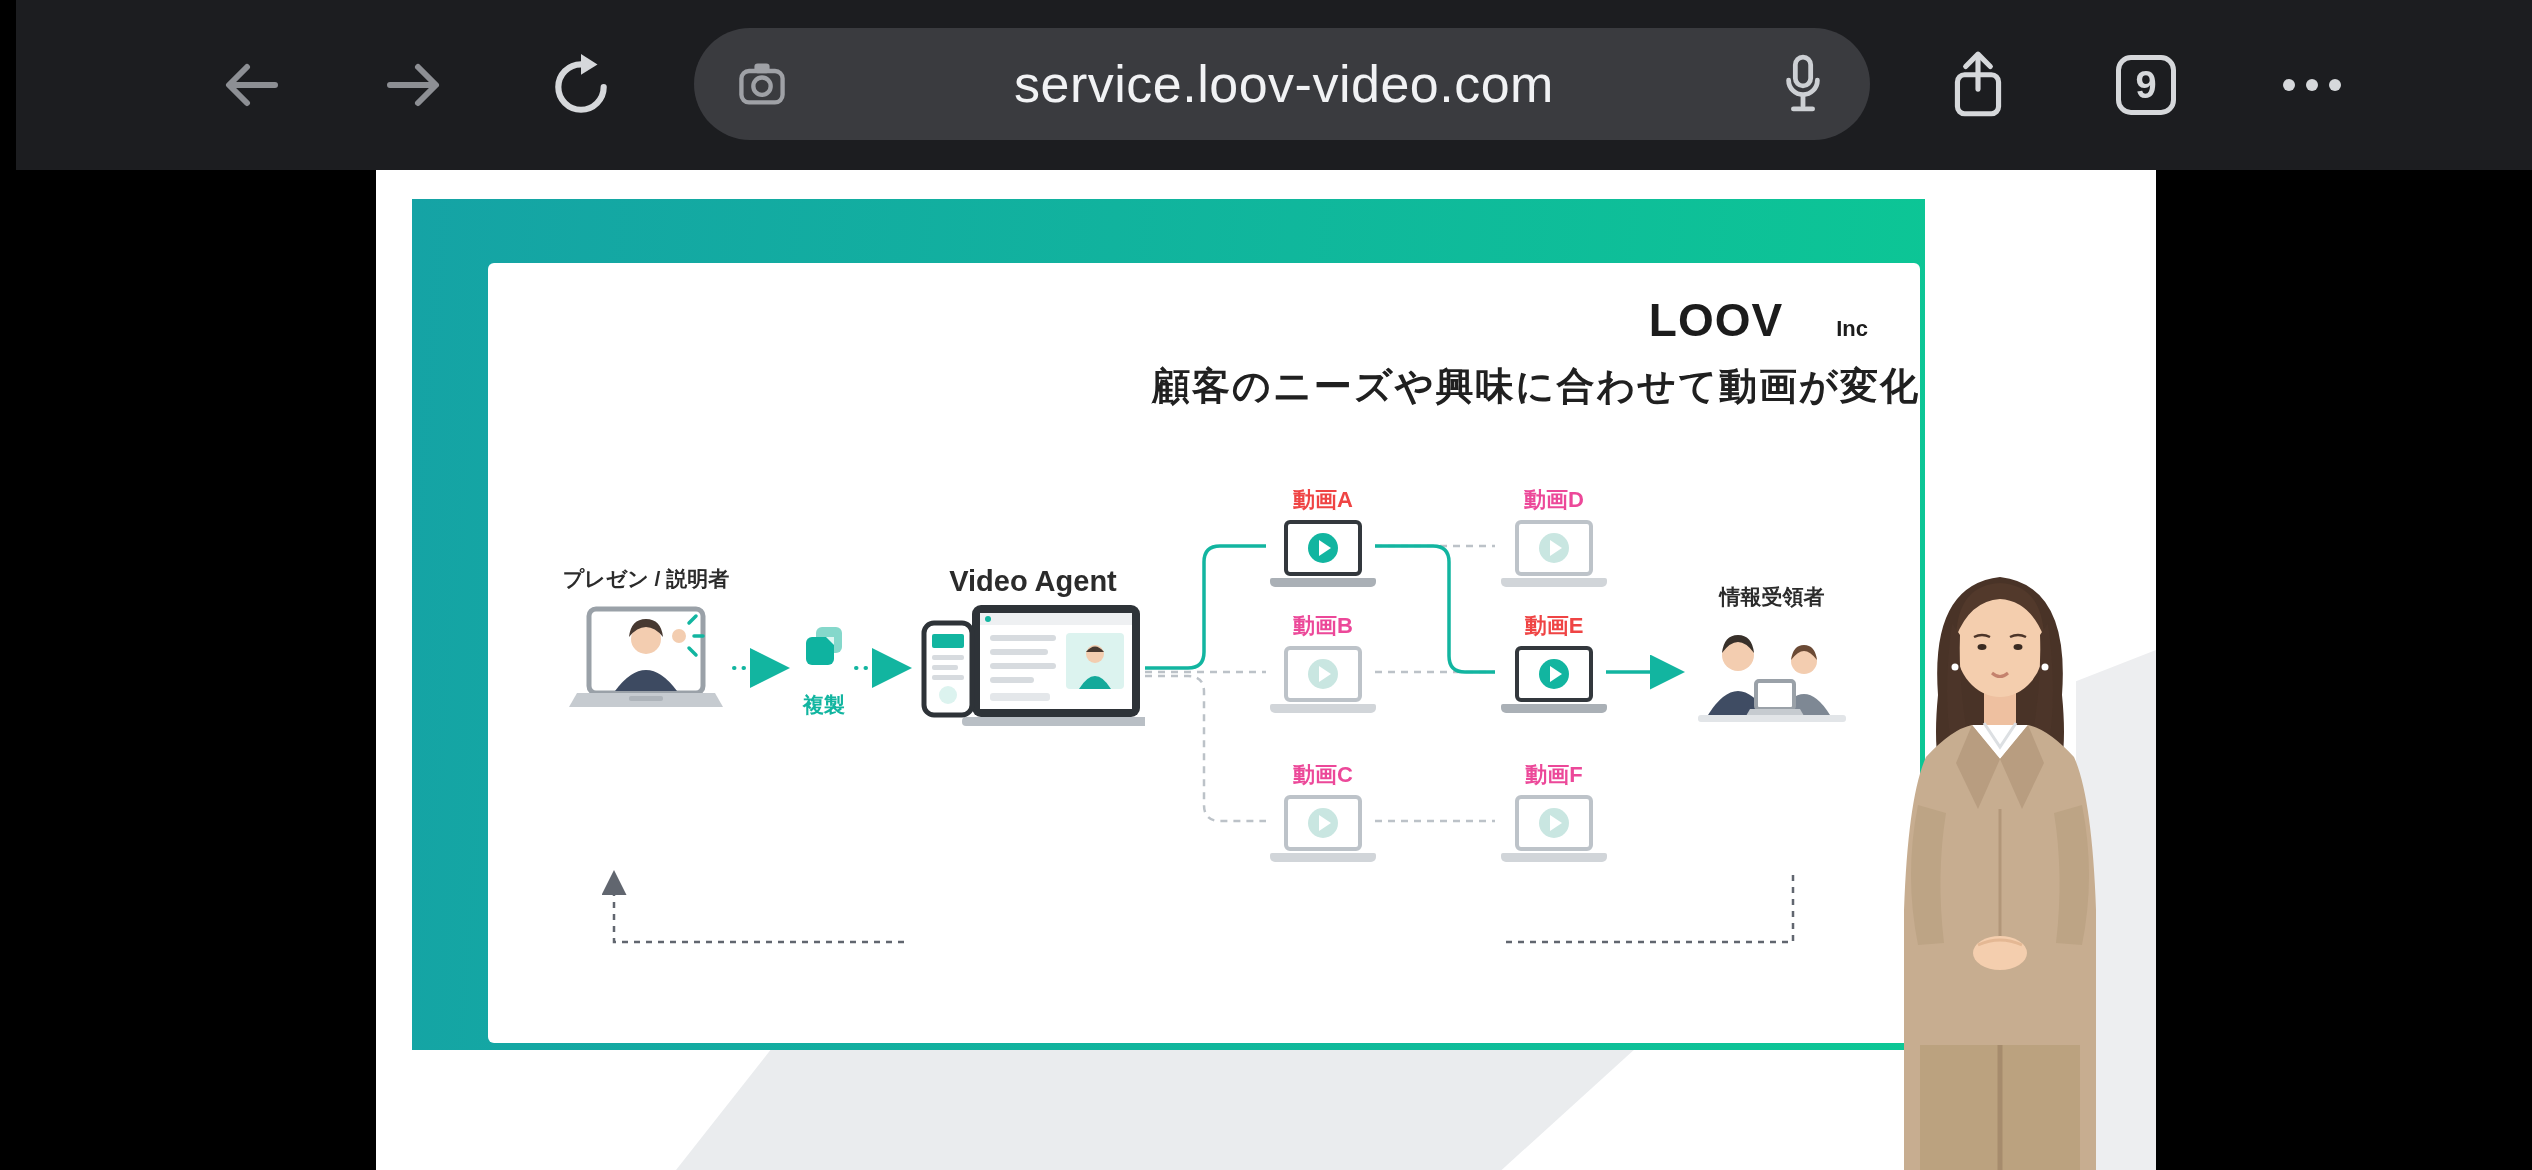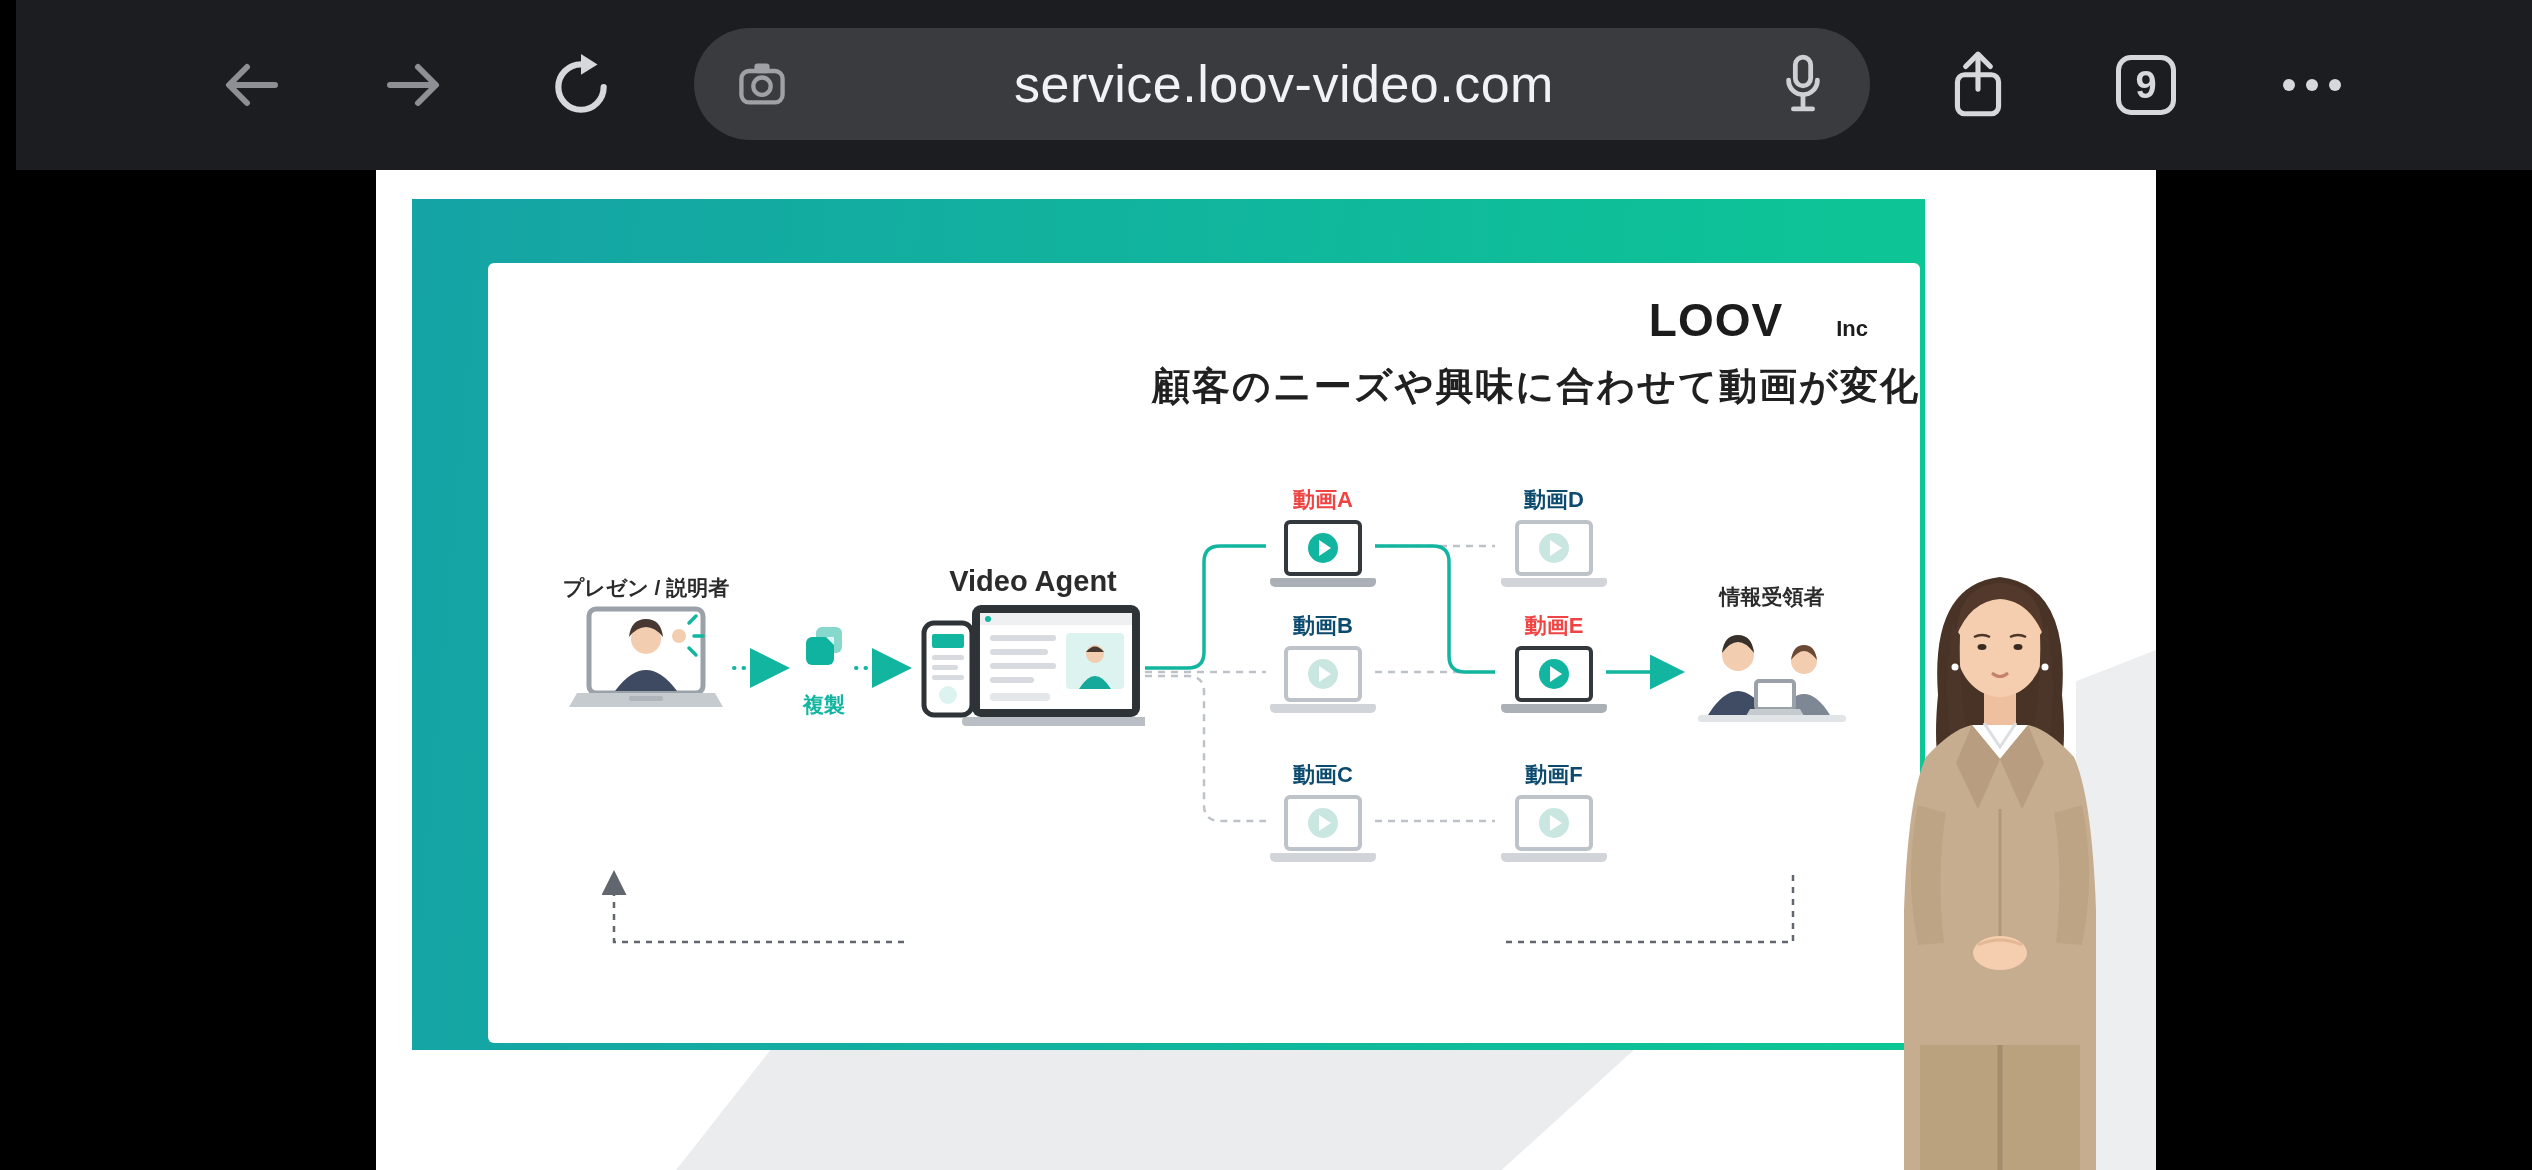--- a/index.html
+++ b/index.html
@@ -42,21 +42,21 @@
 
   .connectors { position:absolute; left:0; top:0; width:1432px; height:780px; z-index:1; }
   .ln { fill:none; }
   .ln.teal { stroke:var(--teal,#12b5a0); stroke-width:3.5; }
   .ln.gray-dash { stroke:#bcc2c8; stroke-width:2.5; stroke-dasharray:7 6; }
   .ln.dark-dash { stroke:#61666f; stroke-width:2.5; stroke-dasharray:6 6; }
   .ln.dotted { stroke:var(--teal,#12b5a0); stroke-width:4; stroke-dasharray:0.5 9; stroke-linecap:round; }
 
   
   .video-node { position:absolute; width:110px; text-align:center; z-index:2; }
-  .vn-label { font-size:22px; font-weight:700; color:#0c4a6e; margin-bottom:5px; white-space:nowrap; }
+  .vn-label { font-size:22px; font-weight:700; color:#ec4899; margin-bottom:5px; white-space:nowrap; }
   .vn-screen { width:78px; height:56px; border:4px solid #bdc3c9; border-radius:6px; background:#fff;
     margin:0 auto; display:flex; align-items:center; justify-content:center; }
   .vn-play { width:30px; height:30px; border-radius:50%; background:#c9e6e1; display:flex; align-items:center; justify-content:center; }
   .vn-play::after { content:""; display:block; margin-left:3px; border-left:12px solid #fff;
     border-top:8px solid transparent; border-bottom:8px solid transparent; }
   .vn-base { width:106px; height:9px; background:#d1d5d9; border-radius:2px 2px 5px 5px; margin:2px auto 0; }
   .video-node.active .vn-label { color:#ef4444; }
   .video-node.active .vn-screen { border-color:#33383d; }
   .video-node.active .vn-play { background:var(--teal,#12b5a0); }
   .video-node.active .vn-base { background:#aab0b6; }
@@ -164,21 +164,21 @@
         <path class="ln teal" d="M887 283 L945 283 Q961 283 961 299 L961 393 Q961 409 977 409 L1007 409"></path>
         <path class="ln teal" d="M1118 409 L1190 409" marker-end="url(#mTeal)"></path>
 
         <path class="ln dotted" d="M246 405 L294 405" marker-end="url(#mTeal)"></path>
         <path class="ln dotted" d="M368 405 L416 405" marker-end="url(#mTeal)"></path>
 
         <path class="ln dark-dash" d="M1305 612 L1305 679 L1014 679"></path>
         <path class="ln dark-dash" d="M416 679 L126 679 L126 612" marker-end="url(#mDark)"></path>
       </svg>
 
-      <div class="diagram-label" style="left:48px;top:302px;width:220px;margin-top:9px;">プレゼン / 説明者</div>
+      <div class="diagram-label" style="left:48px;top:302px;width:220px;">プレゼン / 説明者</div>
       <svg class="illus" style="left:75px;top:340px;" width="166" height="130" viewBox="0 0 166 130">
         <rect x="26" y="6" width="114" height="84" rx="7" fill="#fff" stroke="#9aa1a8" stroke-width="5"></rect>
         <path d="M52 88 Q83 46 114 88 Z" fill="#3d4a61"></path>
         <circle cx="83" cy="36" r="15" fill="#f3cdb0"></circle>
         <path d="M66 34 Q68 16 83 16 Q98 16 100 34 Q92 24 83 24 Q74 24 66 34 Z" fill="#473931"></path>
         <circle cx="116" cy="33" r="7" fill="#f3cdb0"></circle>
         <path d="M126 20 l7 -7 M131 33 l9 0 M126 45 l7 7" stroke="#12b5a0" stroke-width="3.5" stroke-linecap="round"></path>
         <path d="M14 90 L152 90 L160 104 L6 104 Z" fill="#c6cbd0"></path>
         <rect x="66" y="93" width="34" height="5" rx="2" fill="#aeb4ba"></rect>
       </svg>

